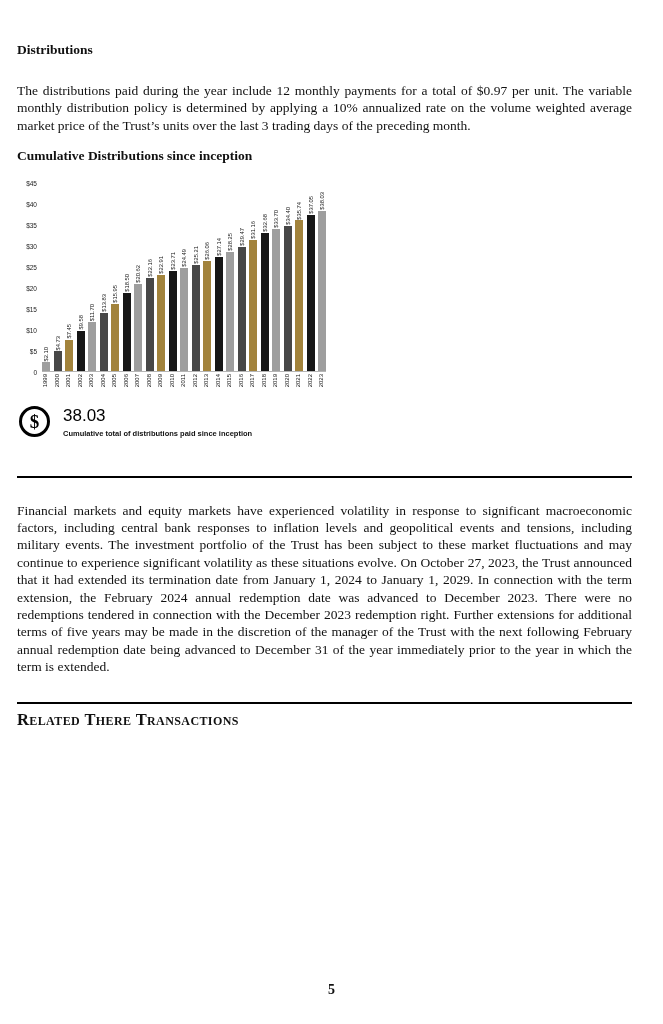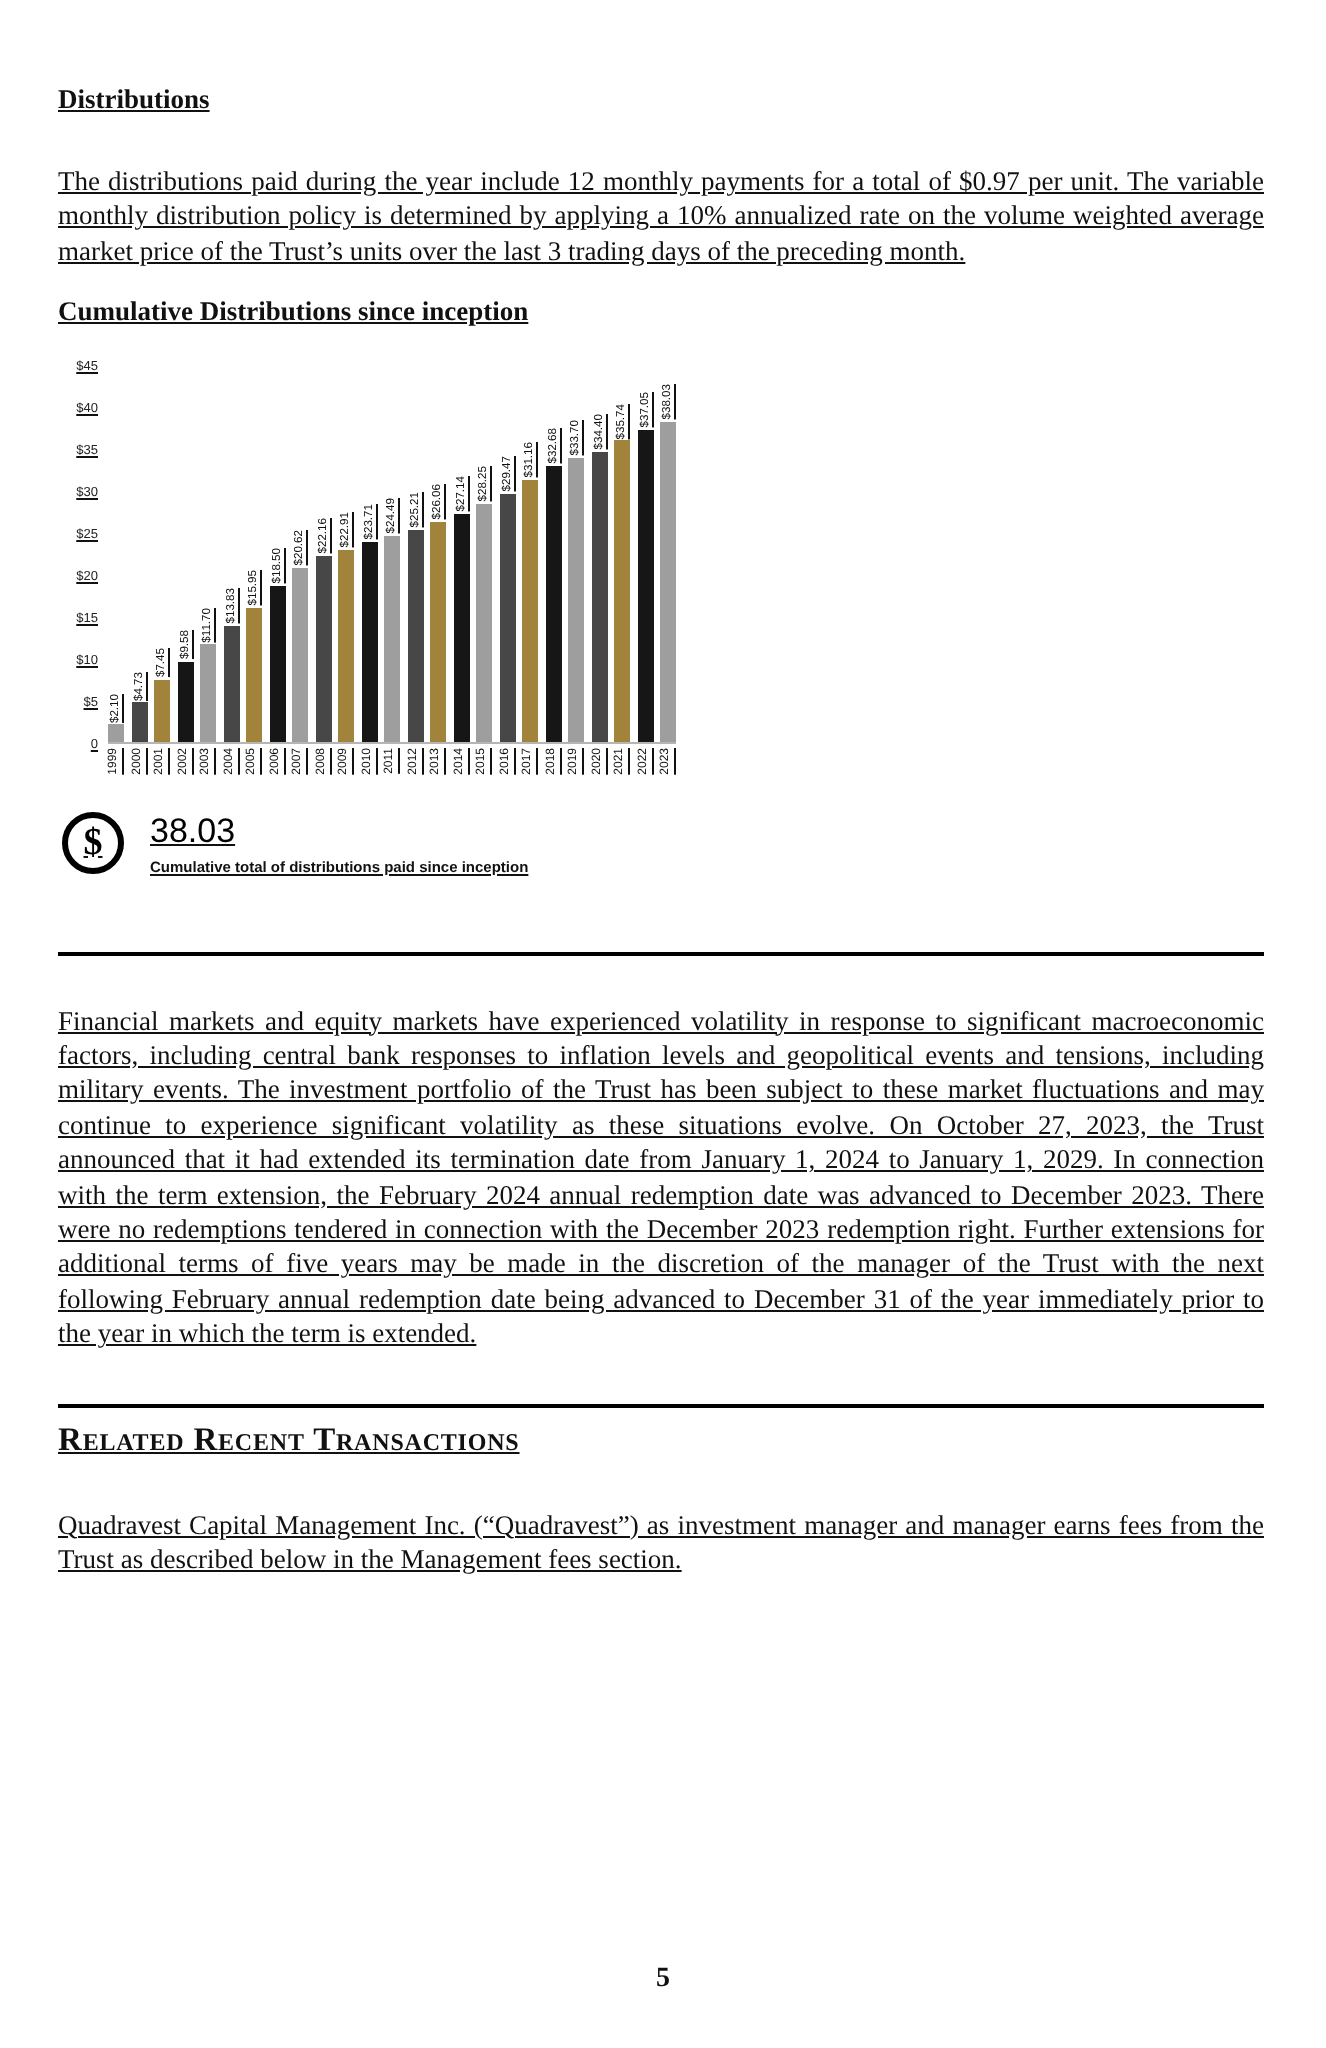--- a/index.html
+++ b/index.html
@@ -1,23 +1,22 @@
 <!DOCTYPE html>
 <html><head>
 <meta charset="utf-8">
 <style>
   * { margin:0; padding:0; box-sizing:border-box; }
   html,body { background:#ffffff; }
   .page {
     width:663px; height:1024px; margin:0 auto; position:relative;
     background:#ffffff; color:#111;
-    padding:42px 31px 0 29px;
+    padding:42px 31px 0 17px;
     font-family:"Liberation Serif", serif;
     overflow:hidden;
-    text-decoration:underline;
   }
   .para-heading { font-size:13.5px; font-weight:bold; margin-bottom:5px; }
   .body-text { font-size:13.5px; line-height:17.4px; text-align:justify;margin-top:24px; }
   .chart-title { font-size:13.5px; font-weight:bold; margin-top:14px; }
 
   .chart { margin-top:18px; display:flex; font-family:"Liberation Sans", sans-serif; }
   .y-axis {
     display:flex; flex-direction:column; justify-content:space-between;
     align-items:flex-end; height:196px; width:20px; margin-right:5px;
     font-size:6.5px; color:#222; transform:translateY(-2px);
@@ -220,18 +219,17 @@
     <div class="summary-text">
       <div class="summary-value">38.03</div>
       <div class="summary-caption">Cumulative total of distributions paid since inception</div>
     </div>
   </div>
 
   <hr class="rule rule-1">
   <p class="body-text">Financial markets and equity markets have experienced volatility in response to significant macroeconomic factors, including central bank responses to inflation levels and geopolitical events and tensions, including military events. The investment portfolio of the Trust has been subject to these market fluctuations and may continue to experience significant volatility as these situations evolve. On October 27, 2023, the Trust announced that it had extended its termination date from January 1, 2024 to January 1, 2029. In connection with the term extension, the February 2024 annual redemption date was advanced to December 2023. There were no redemptions tendered in connection with the December 2023 redemption right. Further extensions for additional terms of five years may be made in the discretion of the manager of the Trust with the next following February annual redemption date being advanced to December 31 of the year immediately prior to the year in which the term is extended.</p>
 
   <hr class="rule rule-2">
-  <div class="section-heading">Related Recent Transactions</div>
-  <p class="body-text">Quadravest Capital Management Inc. (“Quadravest”) as investment manager and manager earns fees from the Trust as described below in the Management fees section.</p>
+  <div class="section-heading">Related There Transactions</div>
 
   <div class="page-number">5</div>
 
 </div>
 
 </body></html>

